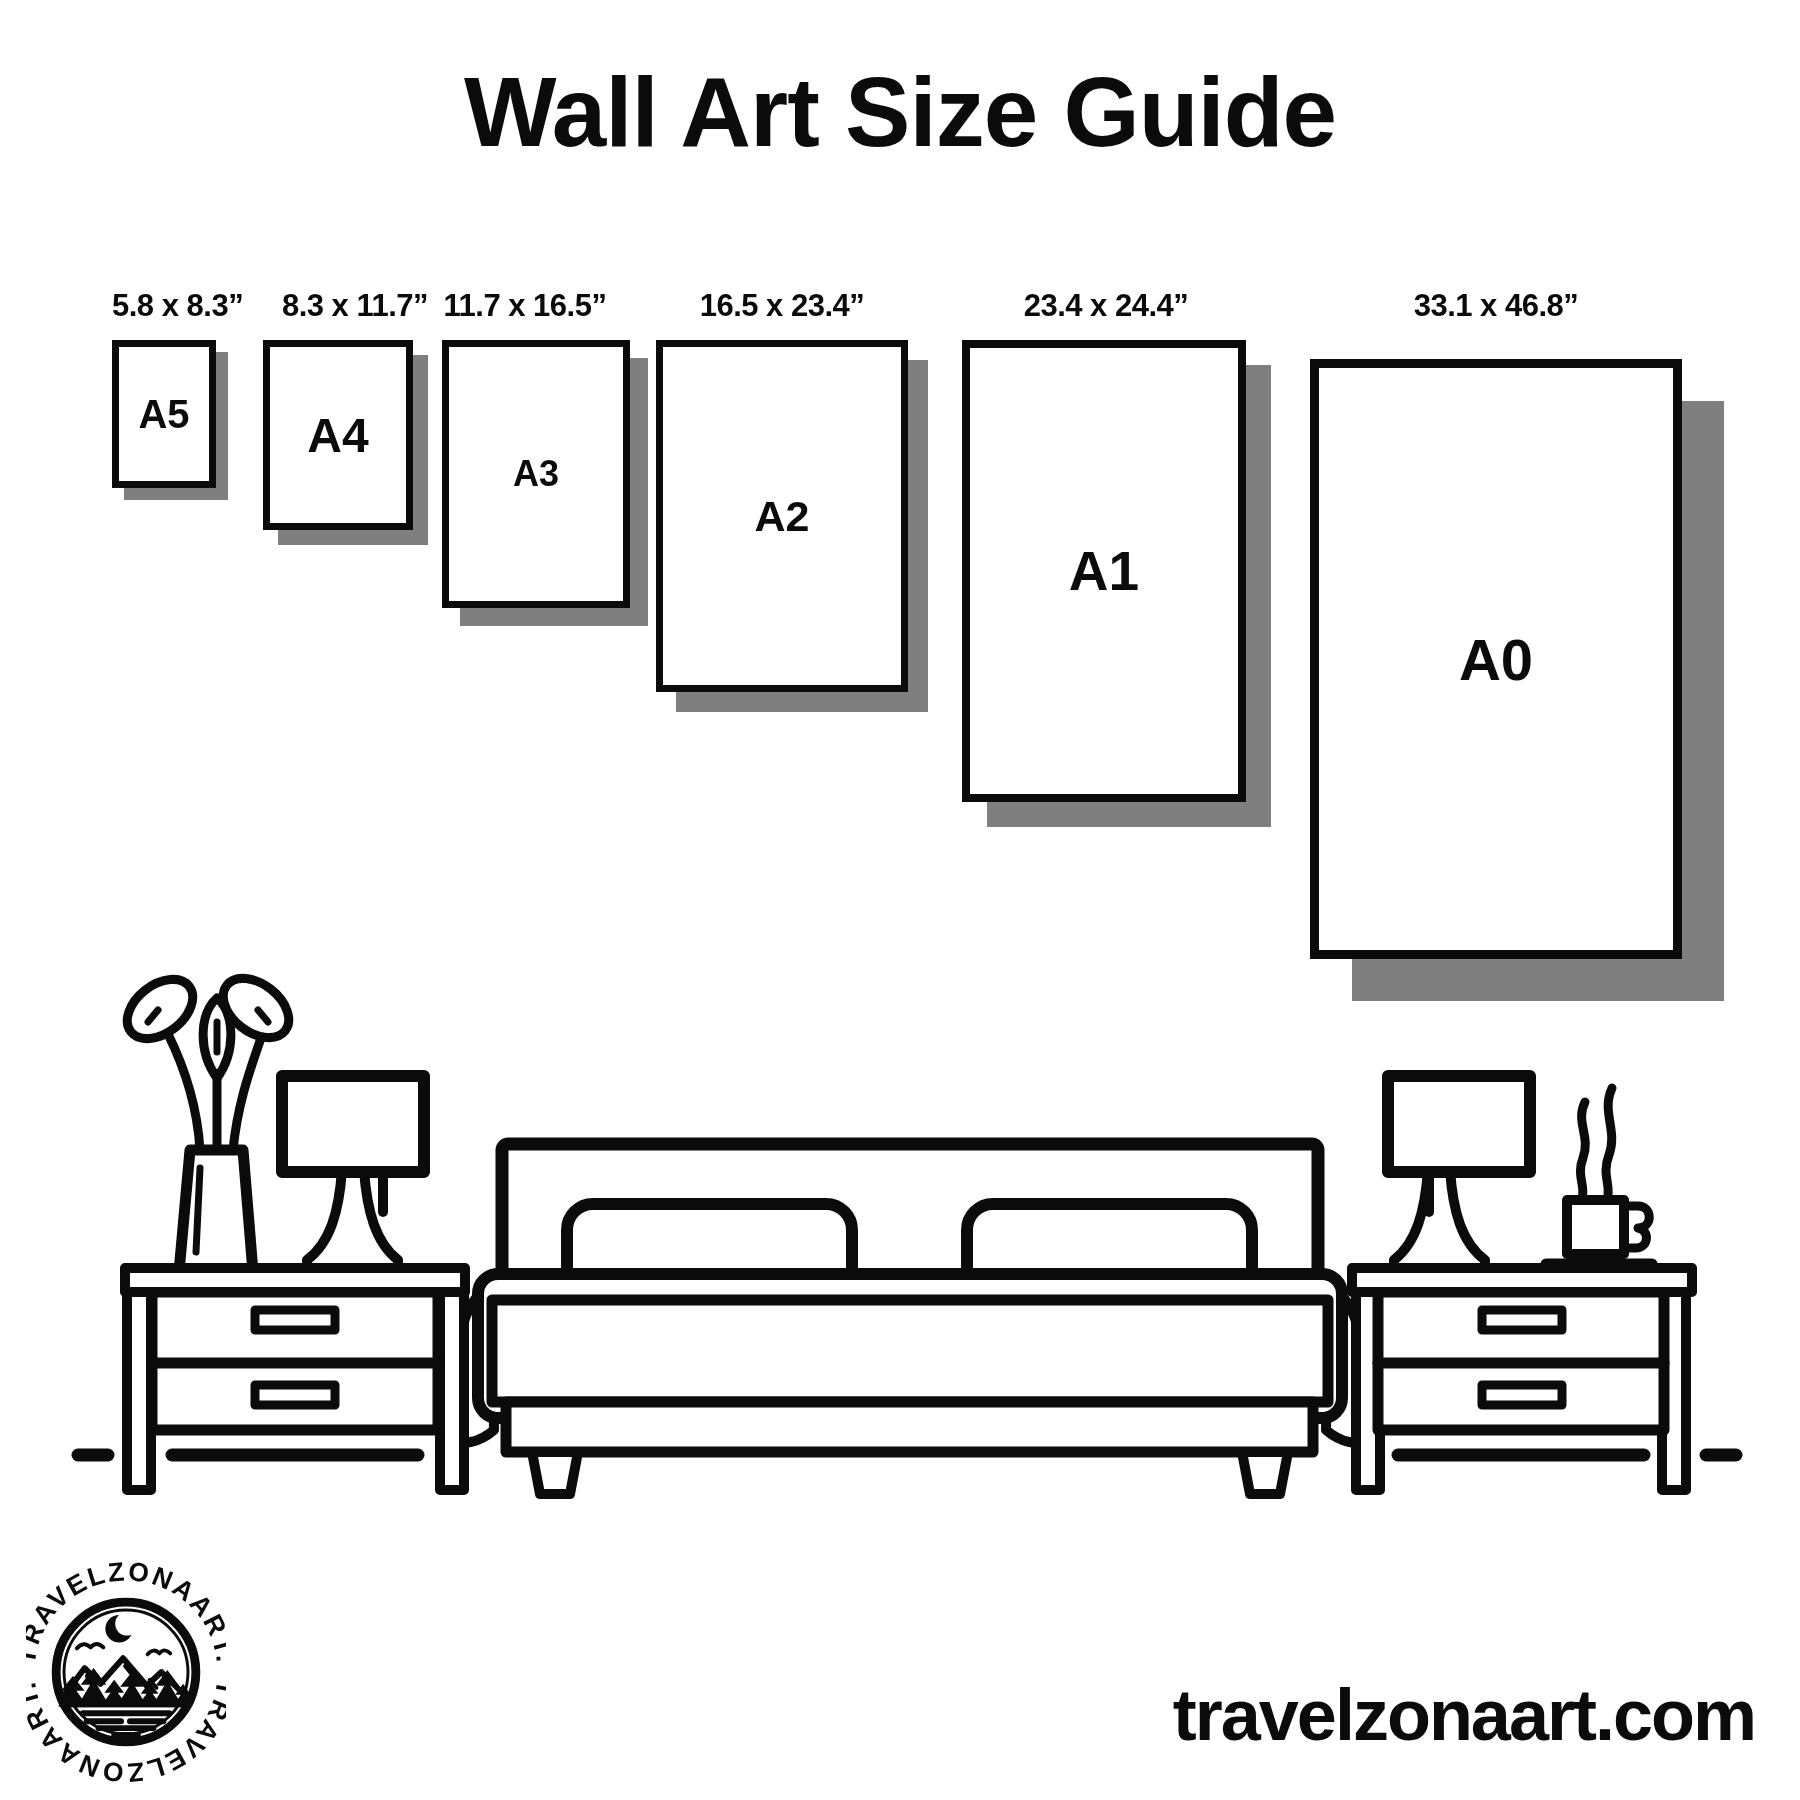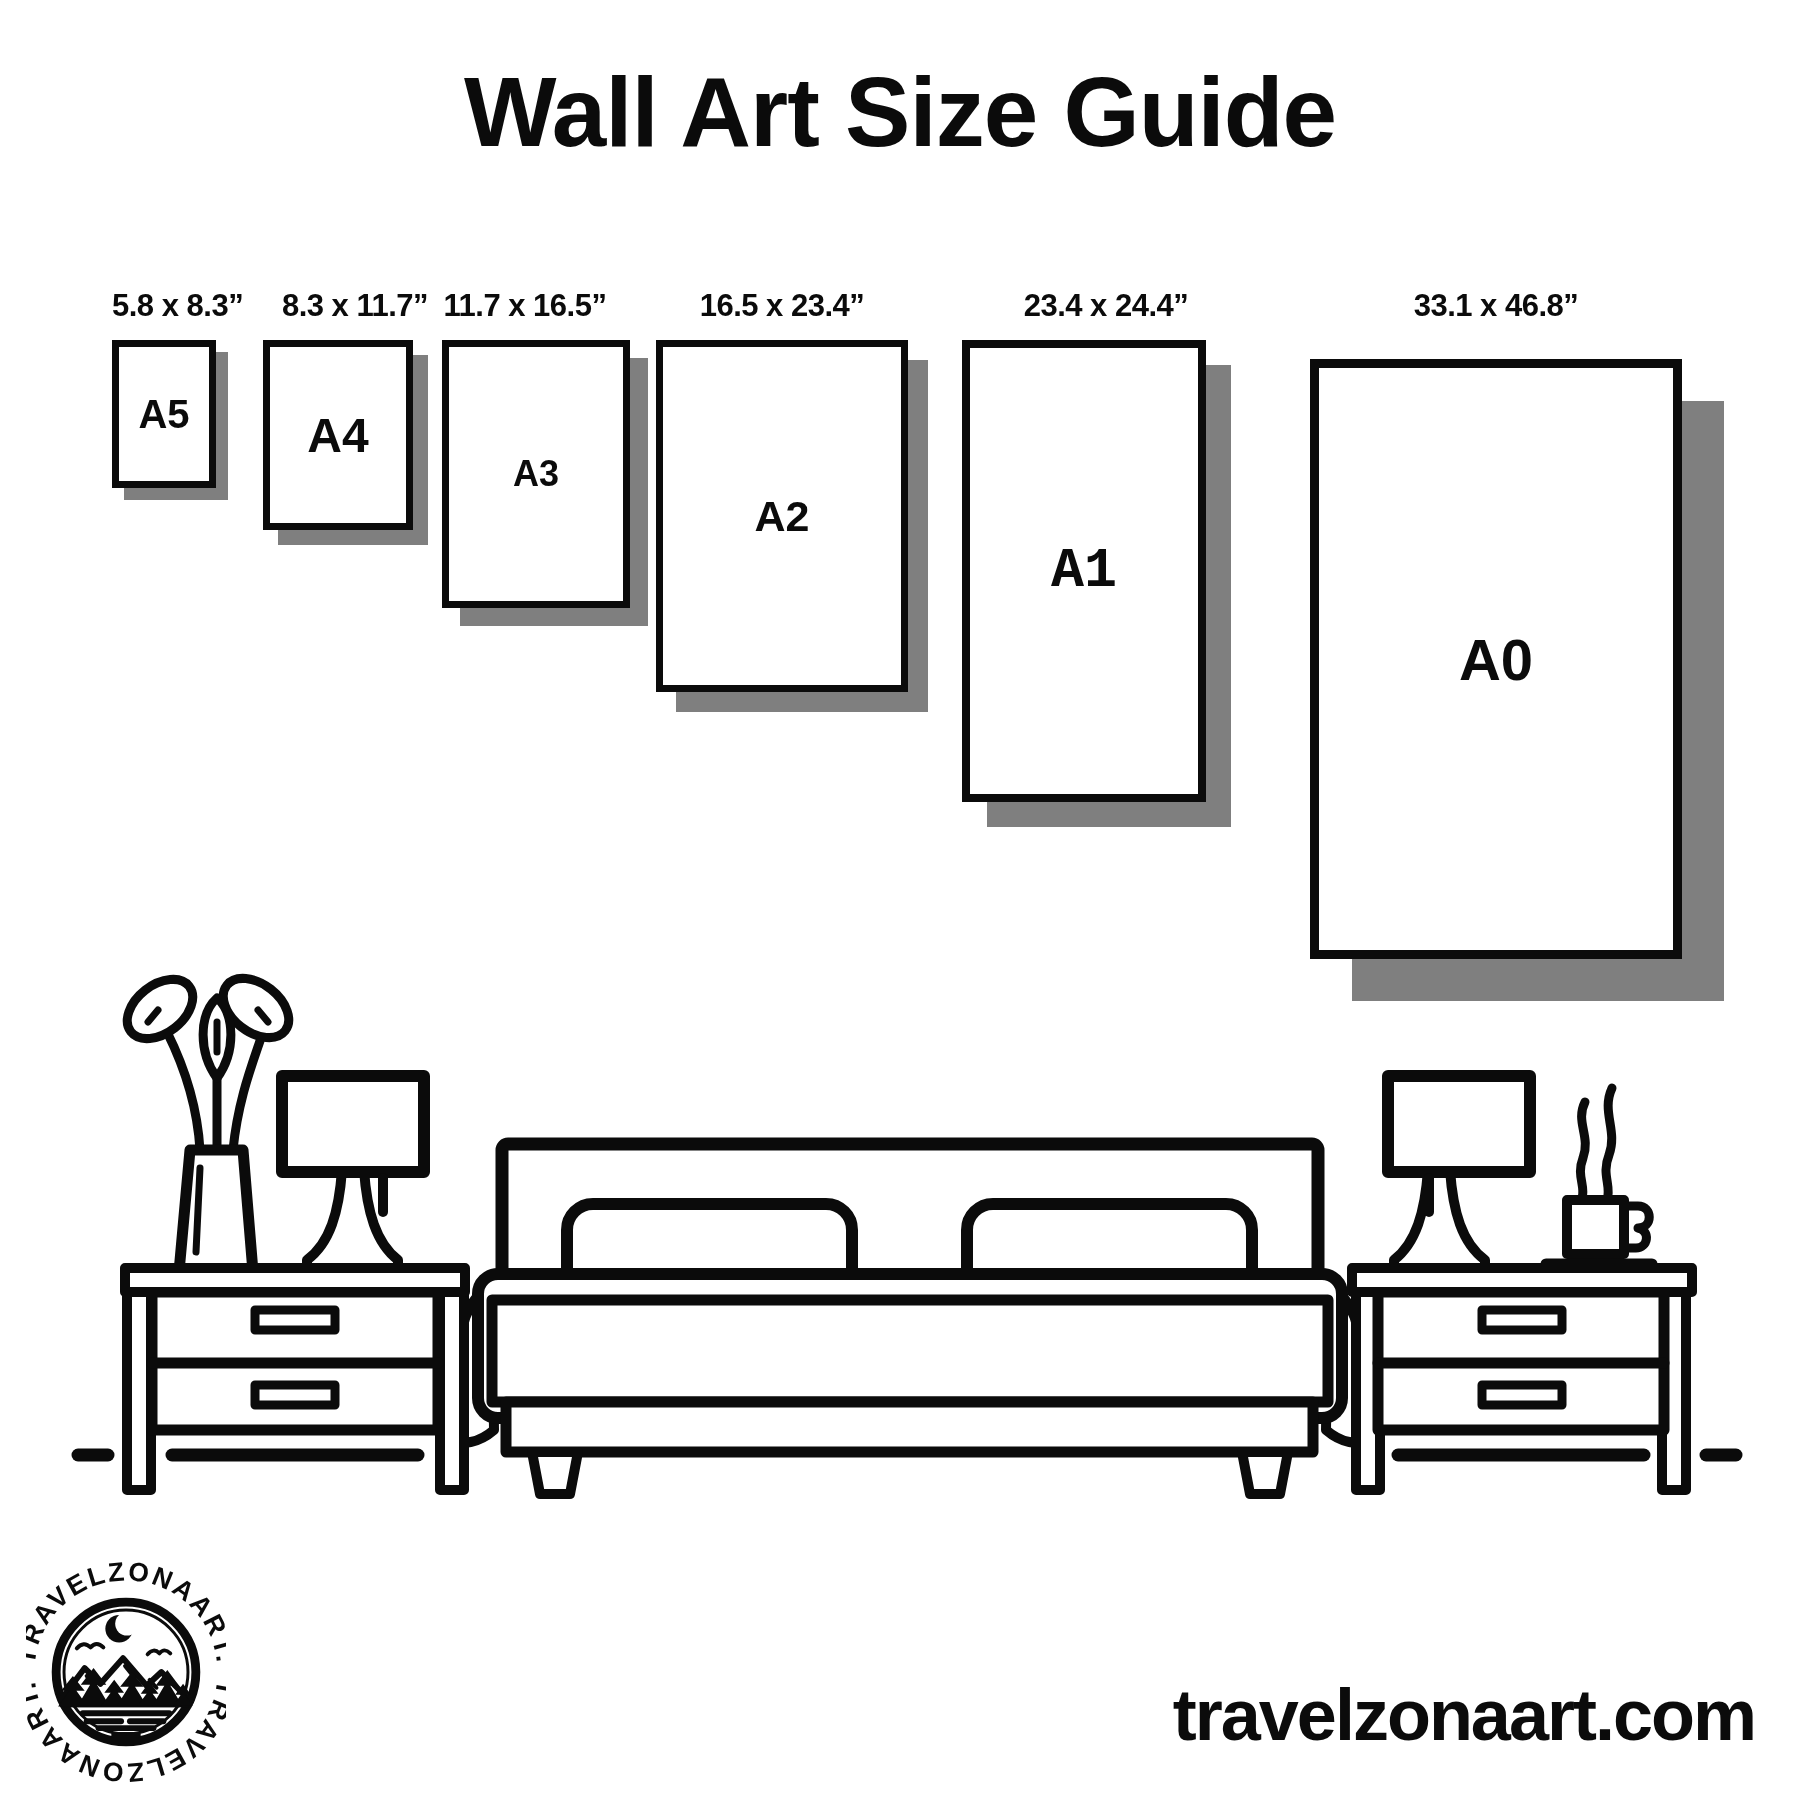--- a/index.html
+++ b/index.html
@@ -19,21 +19,21 @@
   }
   .frame{
     position:absolute;top:340px;box-sizing:border-box;background:#fff;
     border:7px solid #0b0b0b;display:flex;align-items:center;justify-content:center;
     font-weight:bold;
   }
   .fA5{left:112px;width:104px;height:148px;font-size:40px;box-shadow:12px 12px 0 0 #7f7f7f;}
   .fA4{left:263px;width:150px;height:190px;font-size:48px;box-shadow:15px 15px 0 0 #7f7f7f;}
   .fA3{left:442px;width:188px;height:268px;font-size:36px;box-shadow:18px 18px 0 0 #7f7f7f;}
   .fA2{left:656px;width:252px;height:352px;font-size:43px;box-shadow:20px 20px 0 0 #7f7f7f;align-items:center;}
-  .fA1{left:962px;width:244px;height:462px;font-size:55px;border-width:8px;box-shadow:25px 25px 0 0 #7f7f7f;font-family:Liberation Mono, monospace;}
+  .fA1{left:962px;width:284px;height:462px;font-size:55px;border-width:8px;box-shadow:25px 25px 0 0 #7f7f7f;}
   .fA0{left:1310px;width:372px;height:600px;font-size:58px;border-width:9px;box-shadow:42px 42px 0 0 #7f7f7f;margin-top:19px;}
   .dA5{left:112px;width:104px;}
   .dA4{left:272px;width:150px;margin-left:8px;}
   .dA3{left:431px;width:188px;}
   .dA2{left:656px;width:252px;}
   .dA1{left:962px;width:288px;}
   .dA0{left:1310px;width:372px;}
   .room{position:absolute;left:0;top:960px;width:1800px;height:560px;}
   .logo{position:absolute;left:26px;top:1550px;width:200px;height:244px;}
   .logo text{font-family:"Liberation Sans","DejaVu Sans",sans-serif;font-weight:bold;}

